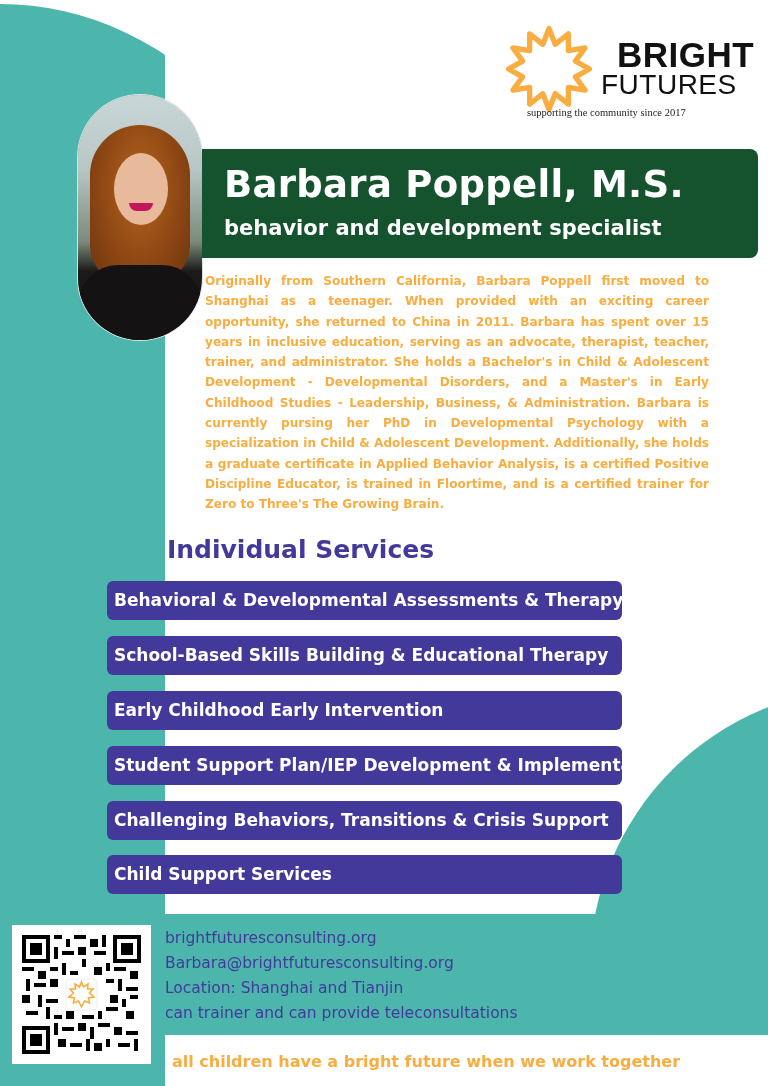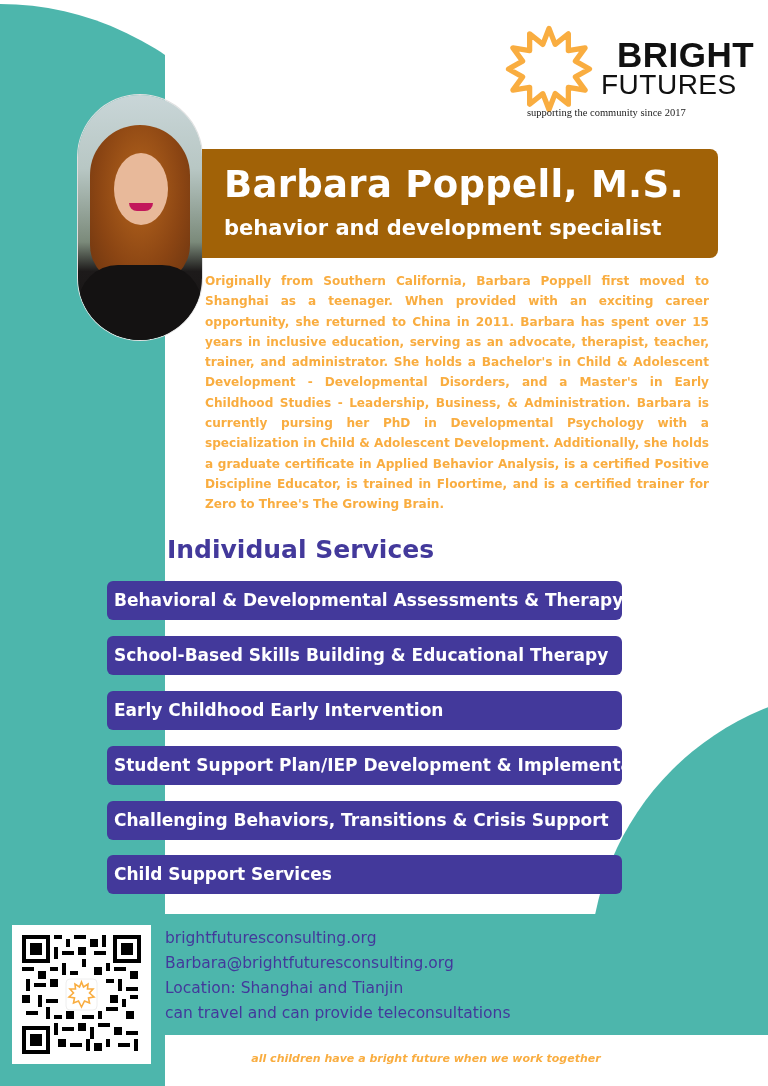--- a/index.html
+++ b/index.html
@@ -20,40 +20,40 @@
     #logo-tagline { position: absolute; left: 27px; top: 85px; font-family: Liberation Serif, serif; font-size: 10.5px; color: #222; white-space: nowrap; }
 
     
     #photo { position: absolute; left: 78px; top: 95px; width: 124px; height: 245px; border-radius: 62px; overflow: hidden; background: linear-gradient(180deg, #c9d6d8 0%, #b8c7c4 30%, #7b8a7a 60%, #1d1a1a 72%, #151313 100%); box-shadow: 0 0 0 1px #e0e0e0; }
     #photo .hair { position: absolute; left: 12px; top: 30px; width: 100px; height: 160px; border-radius: 50px 50px 40px 40px; background: radial-gradient(ellipse at 50% 40%, #b5651d 0%, #8b4513 60%, #6b3410 100%); }
     #photo .face { position: absolute; left: 36px; top: 58px; width: 54px; height: 72px; border-radius: 50%; background: #e8b99a; }
     #photo .smile { position: absolute; left: 51px; top: 108px; width: 24px; height: 8px; border-radius: 0 0 12px 12px; background: #c2185b; }
     #photo .shirt { position: absolute; left: 0; top: 170px; width: 124px; height: 80px; border-radius: 40px 40px 0 0; background: #141212; }
 
     
-    #name-block { position: absolute; left: 202px; top: 149px; width: 516px; height: 109px; background: #a16207; border-radius: 0 8px 8px 0; color: #fff; }
+    #name-block { position: absolute; left: 202px; top: 149px; width: 516px; height: 109px; background: #14532d; border-radius: 0 8px 8px 0; color: #fff; padding-left: 40px; }
     #name { position: absolute; left: 22px; top: 12px; font-family: "DejaVu Sans", sans-serif; font-weight: bold; font-size: 37px; line-height: 48px; white-space: nowrap; letter-spacing: 0.3px; }
     #title { position: absolute; left: 22px; top: 64px; font-family: "DejaVu Sans", sans-serif; font-weight: bold; font-size: 21px; line-height: 30px; white-space: nowrap; }
 
     
     #bio { position: absolute; left: 205px; top: 271px; width: 504px; font-family: "DejaVu Sans", sans-serif; font-weight: bold; font-size: 12.1px; line-height: 20.3px; color: #f9ad40; text-align: justify; text-align-last: left; }
 
     
     #services-title { position: absolute; left: 167px; top: 535px; font-family: "DejaVu Sans", sans-serif; font-weight: bold; font-size: 25px; color: #43399b; white-space: nowrap; }
     .svc { position: absolute; left: 107px; width: 515px; height: 39px; background: #43399b; border-radius: 6px; color: #fff; font-family: "DejaVu Sans", sans-serif; font-weight: bold; font-size: 17px; line-height: 39px; white-space: nowrap; box-sizing: border-box; padding-left: 7px; }
 
     
     #qr { position: absolute; left: 12px; top: 925px; width: 139px; height: 139px; background: #fff; }
     #qr svg { position: absolute; left: 10px; top: 10px; }
 
     
     #contact { position: absolute; left: 165px; top: 926px; width: 603px; font-family: "DejaVu Sans", sans-serif; font-size: 15.5px; line-height: 25px; color: #43399b; }
     #contact div { white-space: nowrap; }
 
-    #slogan { position: absolute; left: 165px; top: 1052px; width: 522px; text-align: center; font-family: "DejaVu Sans", sans-serif; font-weight: bold; font-style: italic; font-size: 11px; color: #f9ad40; white-space: nowrap; }
+    #slogan { position: absolute; left: 165px; top: 1052px; width: 522px; text-align: center; font-family: "DejaVu Sans", sans-serif; font-weight: bold; font-size: 16px; color: #f9ad40; white-space: nowrap; }
   </style>
 </head>
 <body>
 
 <div id="teal-top-clip">
   <div id="teal-top-curve"></div>
 </div>
 <div id="teal-left"></div>
 <div id="teal-right-circle"></div>
 <div id="footer-band"></div>
@@ -168,16 +168,16 @@
 
     <rect x="44" y="44" width="31" height="31" rx="4" fill="#fff" stroke="#eee"></rect>
     <polygon points="59.5,47 61.5,52 66,49 65.5,54 71,54 67.5,58 72,62 66.5,63 67.5,68 62.5,66 59.5,72 56.5,66 51.5,68 52.5,63 47,62 51.5,58 48,54 53.5,54 53,49 57.5,52" fill="none" stroke="#f9ad40" stroke-width="1.6"></polygon>
   </svg>
 </div>
 
 <div id="contact">
   <div>brightfuturesconsulting.org</div>
   <div>Barbara@brightfuturesconsulting.org</div>
   <div>Location: Shanghai and Tianjin</div>
-  <div>can travel and can provide teleconsultations</div>
+  <div>can trainer and can provide teleconsultations</div>
 </div>
 
 <div id="slogan">all children have a bright future when we work together</div>
 
 </body></html>

